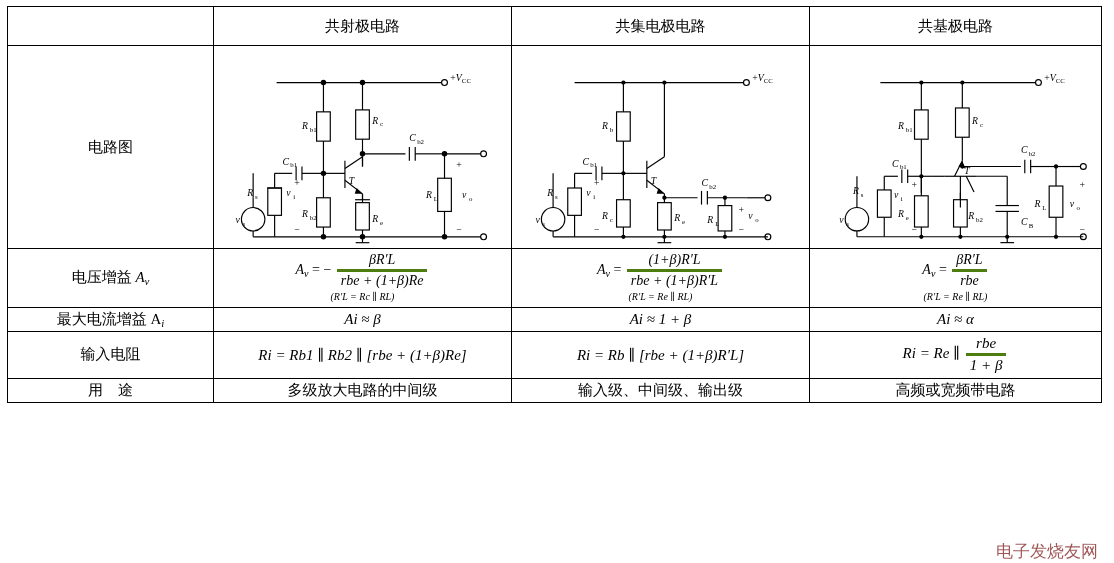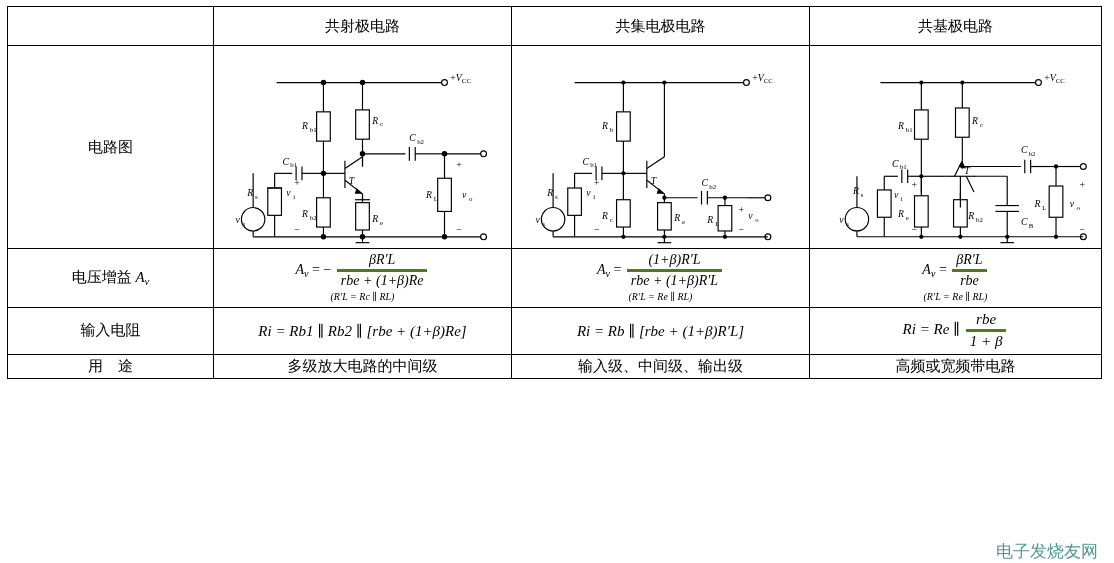--- a/index.html
+++ b/index.html
@@ -38,21 +38,21 @@
   .it{font-style:italic;}
   .sub{font-size:0.72em;vertical-align:-0.28em;}
   .eqline{white-space:nowrap;}
   .paren{font-size:10px;}
   .bigeq{font-size:14px;}
 
   .wm{
     position:absolute;
     right:16px;bottom:6px;
     font-size:17px;
-    color:#0f766e;
+    color:#7f1d1d;
     opacity:.75;
     font-family:"Liberation Sans",sans-serif;
     pointer-events:none;
   }
   .circ-wrap{width:100%;height:196px;display:block;}
   svg{display:block;margin:0 auto;}
   text{font-family:"Liberation Serif","DejaVu Serif",serif;}
 </style>
 </head>
 <body>
@@ -430,20 +430,28 @@
         <span class="frac">
           <span class="num it">βR′L</span>
           <span class="den it">rbe</span>
         </span>
       </div>
       <div class="paren it">(R′L = Re ∥ RL)</div>
     </td>
   </tr>
 
 
+  <tr>
+    <td class="rowlabel">
+      <span>最大电流增益 A</span><span class="sub it">i</span>
+    </td>
+    <td class="it">Ai ≈ β</td>
+    <td class="it">Ai ≈ 1 + β</td>
+    <td class="it">Ai ≈ α</td>
+  </tr>
 
   <tr>
     <td class="rowlabel">输入电阻</td>
     <td class="it">Ri = Rb1 ∥ Rb2 ∥ [rbe + (1+β)Re]</td>
     <td class="it">Ri = Rb ∥ [rbe + (1+β)R′L]</td>
     <td class="it">
       <span class="eqline">
         <span>Ri = Re ∥</span>
         <span class="frac">
           <span class="num">rbe</span>

